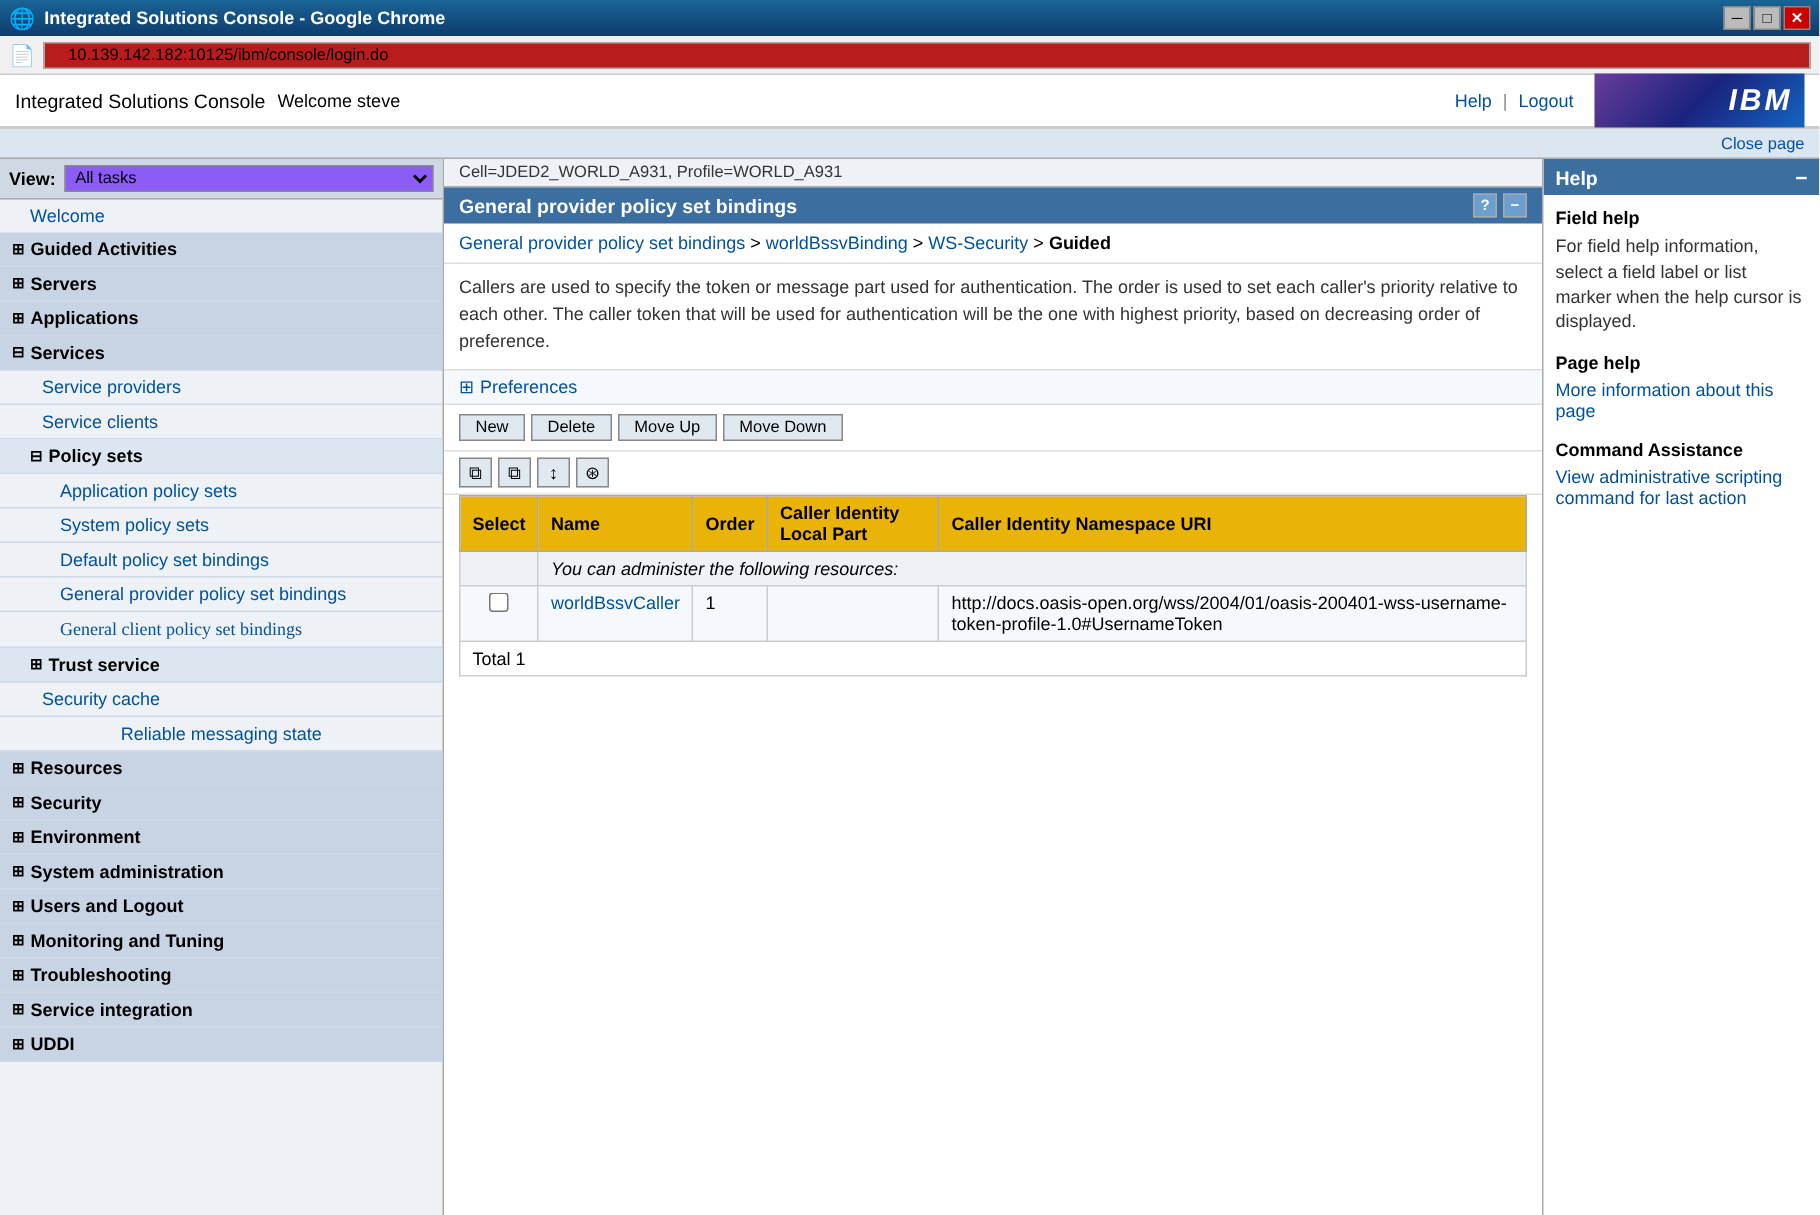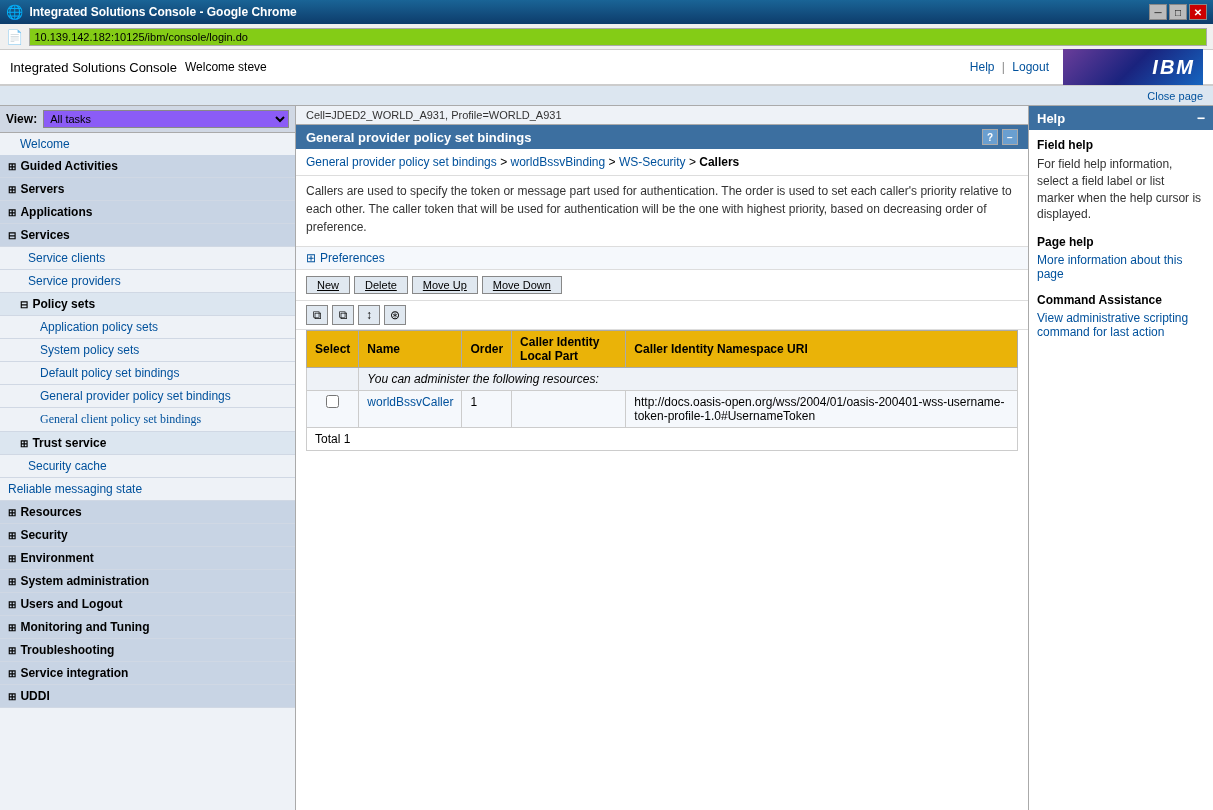--- a/index.html
+++ b/index.html
@@ -31,22 +31,22 @@
       background: #f0f0f0;
       border-bottom: 1px solid #ccc;
       height: 26px;
       display: flex;
       align-items: center;
       padding: 0 6px;
       gap: 6px;
     }
     #addressbar .page-icon { font-size: 14px; color: #555; }
     #addressbar input {
-      flex: 1; border: 1px solid #aaa; height: 18px; padding: 0 4px; font-size: 11px;
-      background: #84cc16;
+      flex: 1; border: 1px solid #aaa; height: 18px; padding: 0 15px; font-size: 11px;
+      background: #b91c1c;
     }
 
     
     #topheader {
       background: #fff;
       border-bottom: 2px solid #ccc;
       height: 36px;
       display: flex;
       align-items: center;
       padding: 0 10px;
@@ -193,21 +193,21 @@
 
     .toolbar {
       padding: 6px 10px;
       display: flex;
       gap: 4px;
       align-items: center;
       border-bottom: 1px solid #ddd;
     }
     .toolbar button {
       font-size: 11px; padding: 2px 10px; background: #e0e8f0;
-      border: 1px solid #888; cursor: pointer; text-decoration: underline;
+      border: 1px solid #888; cursor: pointer;
     }
 
     .icon-toolbar {
       padding: 4px 10px;
       display: flex;
       gap: 4px;
       align-items: center;
       border-bottom: 1px solid #ddd;
     }
     .icon-toolbar .itbtn {
@@ -324,24 +324,24 @@
     <div class="sidebar-item section">
       <span class="expand-icon">⊞</span>
       <span>Applications</span>
     </div>
 
     <div class="sidebar-item section">
       <span class="expand-icon">⊟</span>
       <span>Services</span>
     </div>
     <div class="sidebar-item" style="padding-left: 28px;">
+      <a href="#">Service providers</a>
+    </div>
+    <div class="sidebar-item" style="padding-left: 28px;">
       <a href="#">Service clients</a>
-    </div>
-    <div class="sidebar-item" style="padding-left: 28px;">
-      <a href="#">Service providers</a>
     </div>
 
     <div class="sidebar-item subsection">
       <span class="expand-icon">⊟</span>
       <span>Policy sets</span>
     </div>
     <div class="sidebar-item" style="padding-left: 40px;">
       <a href="#">Application policy sets</a>
     </div>
     <div class="sidebar-item" style="padding-left: 40px;">
@@ -357,21 +357,21 @@
       <a href="#">General client policy set bindings</a>
     </div>
 
     <div class="sidebar-item subsection">
       <span class="expand-icon">⊞</span>
       <span>Trust service</span>
     </div>
     <div class="sidebar-item" style="padding-left: 28px;">
       <a href="#">Security cache</a>
     </div>
-    <div class="sidebar-item" style="">
+    <div class="sidebar-item" style=" text-align: center;">
       <a href="#">Reliable messaging state</a>
     </div>
 
     <div class="sidebar-item section">
       <span class="expand-icon">⊞</span>
       <span>Resources</span>
     </div>
 
     <div class="sidebar-item section">
       <span class="expand-icon">⊞</span>
@@ -428,21 +428,21 @@
       </div>
     </div>
 
     <div class="breadcrumb-bar">
       <a href="#">General provider policy set bindings</a>
       <span> &gt; </span>
       <a href="#">worldBssvBinding</a>
       <span> &gt; </span>
       <a href="#">WS-Security</a>
       <span> &gt; </span>
-      <span class="current">Callers</span>
+      <span class="current">Guided</span>
     </div>
 
     <div class="description-text">Callers are used to specify the token or message part used for authentication. The order is used to set each caller's priority relative to each other. The caller token that will be used for authentication will be the one with highest priority, based on decreasing order of preference.</div>
 
     <div class="preferences-bar">
       <span>⊞</span>
       <span>Preferences</span>
     </div>
 
     <div class="toolbar">

